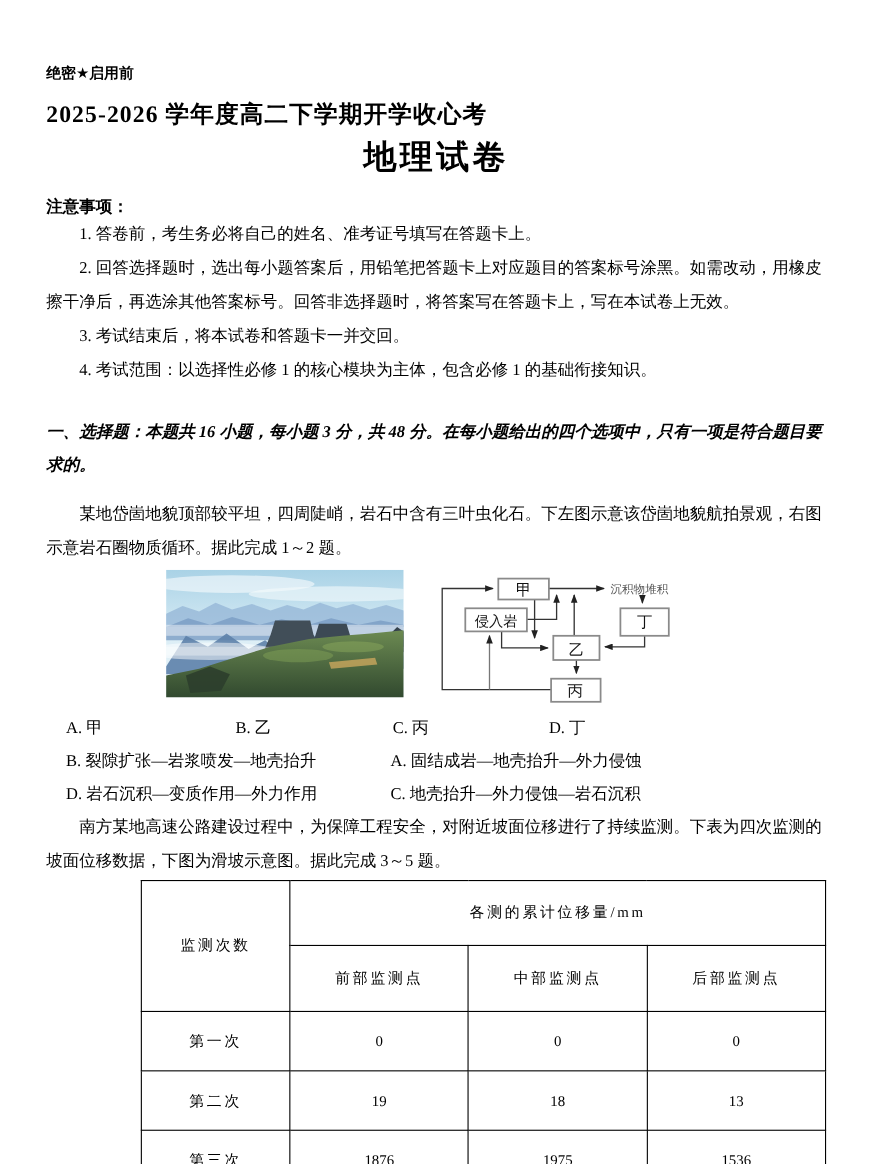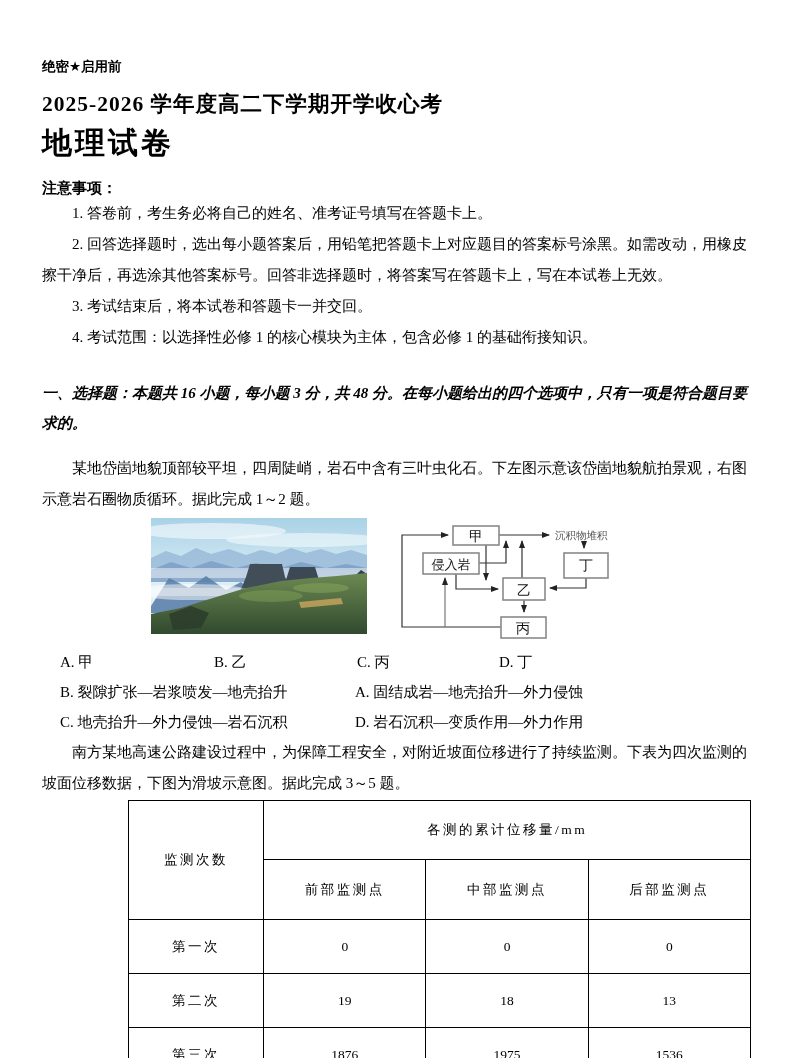--- a/index.html
+++ b/index.html
@@ -17,21 +17,21 @@
   }
   .classification {
     font-family:"Liberation Sans","DejaVu Sans",sans-serif;
     font-weight:bold; font-size:13.5px;
   }
   .title {
     margin:13px 0 0 0; text-align:left;
     font-size:21.5px; font-weight:bold; letter-spacing:1px;
   }
   .subtitle {
-    margin:5px 0 0 0; 
+    margin:5px 0 0 0; text-align:center;
     font-size:30px; font-weight:bold; letter-spacing:3px;
   }
   .notice-heading { margin-top:15px; font-weight:bold; font-size:15px; }
   p.body { margin:0; line-height:31px; font-size:15px; }
   .ind { text-indent:2em; }
   .section-heading { margin-top:25px; font-weight:bold; line-height:30px; font-size:15px;font-style:italic; }
   .figure-row { position:relative; height:132px; }
   .photo { position:absolute; left:109px; top:3px; width:216px; height:116px; display:block; }
   .diagram { position:absolute; left:356px; top:0px; display:block; }
   .q-text { margin:0; line-height:30px; }
@@ -149,22 +149,22 @@
   <div class="opts-row">
     <span class="o1">A. 甲</span>
     <span class="o2">B. 乙</span>
     <span class="o3">C. 丙</span>
     <span class="o4">D. 丁</span>
   </div>
 
   <div class="opts-grid">
     <span>B. 裂隙扩张—岩浆喷发—地壳抬升</span>
     <span>A. 固结成岩—地壳抬升—外力侵蚀</span>
+    <span>D. 岩石沉积—变质作用—外力作用</span>
     <span>C. 地壳抬升—外力侵蚀—岩石沉积</span>
-    <span>D. 岩石沉积—变质作用—外力作用</span>
   </div>
 
   <p class="body ind">南方某地高速公路建设过程中，为保障工程安全，对附近坡面位移进行了持续监测。下表为四次监测的坡面位移数据，下图为滑坡示意图。据此完成 3～5 题。</p>
 
   <table class="monitor">
     <tbody>
       <tr class="hrow1">
         <td rowspan="2" class="c-label lsp">监测次数</td>
         <td colspan="3" class="lsp">各测的累计位移量/mm</td>
       </tr>

